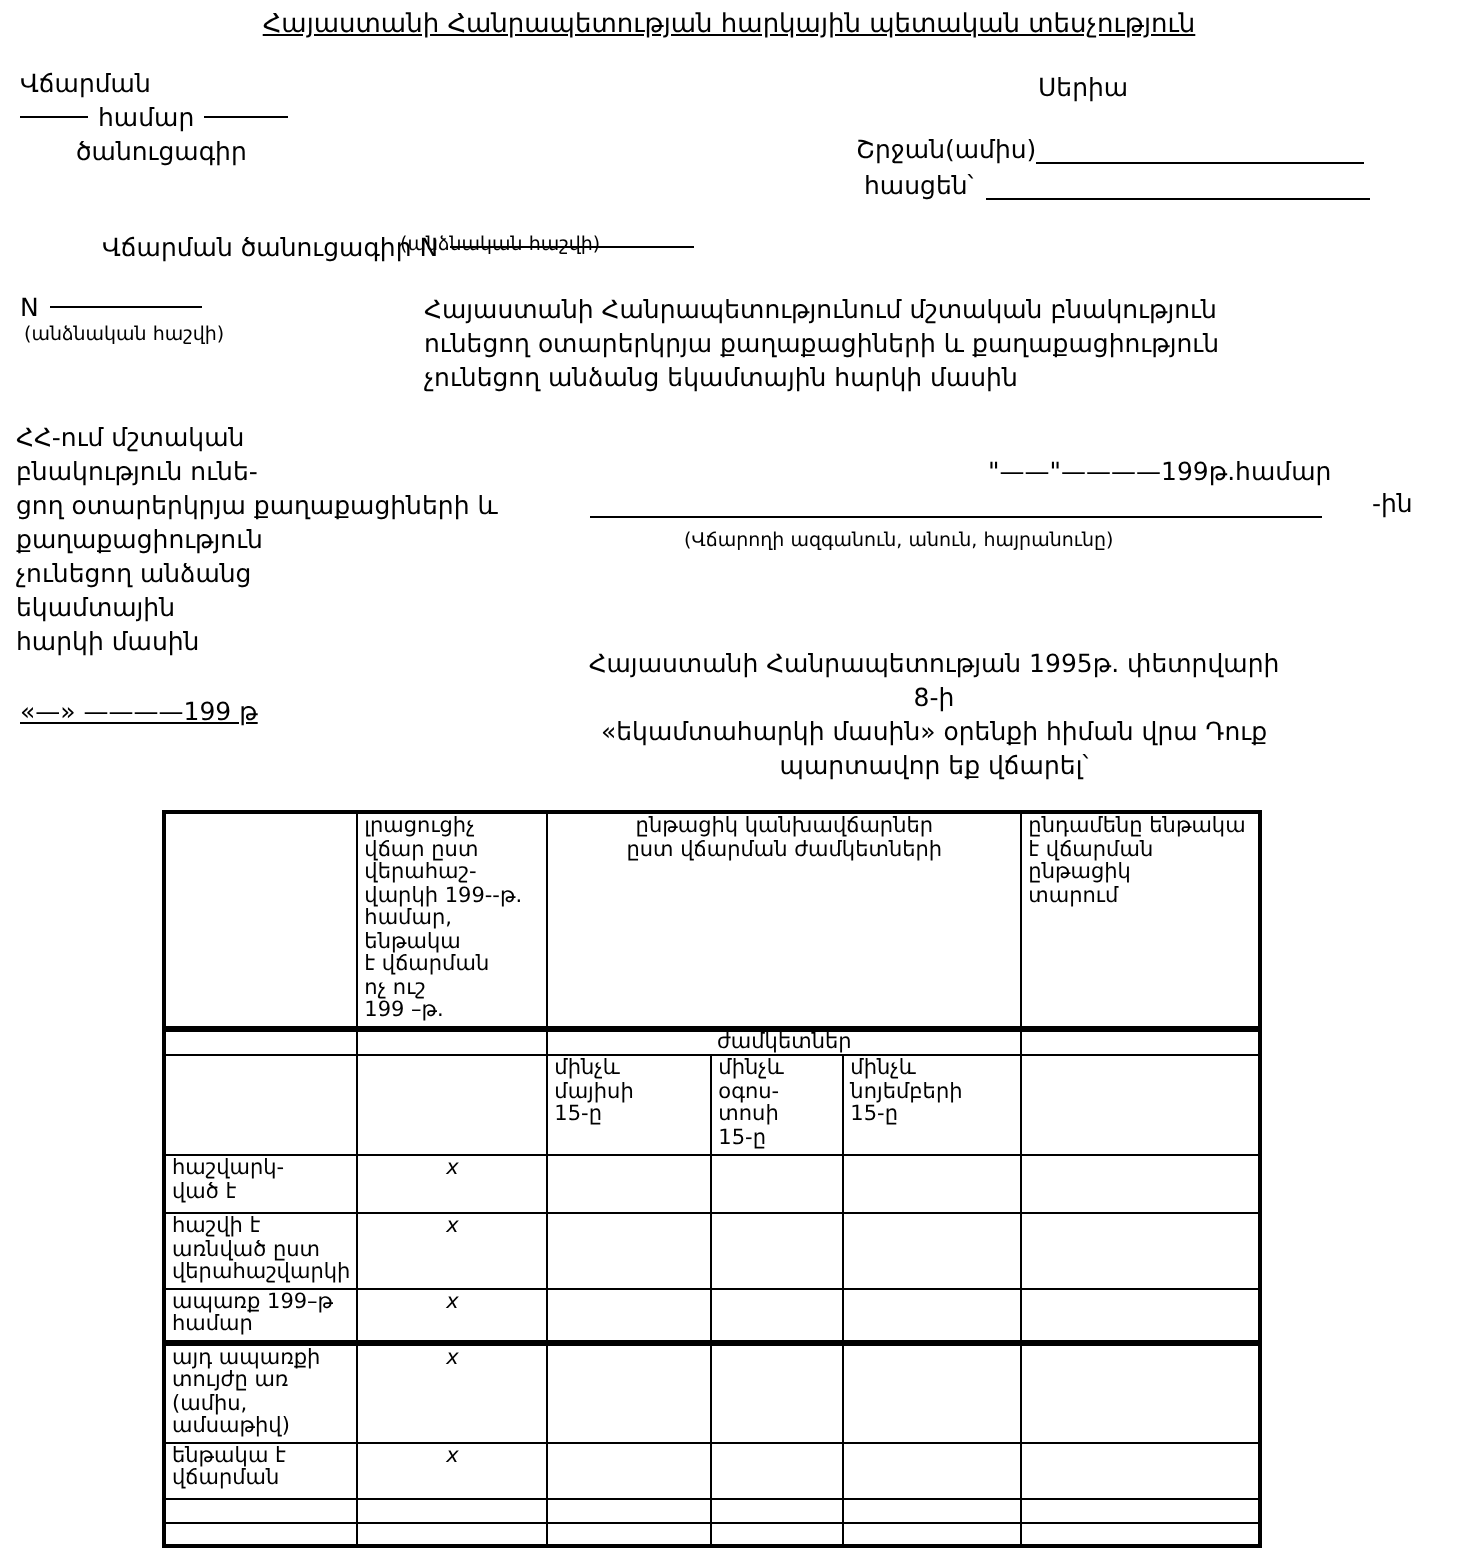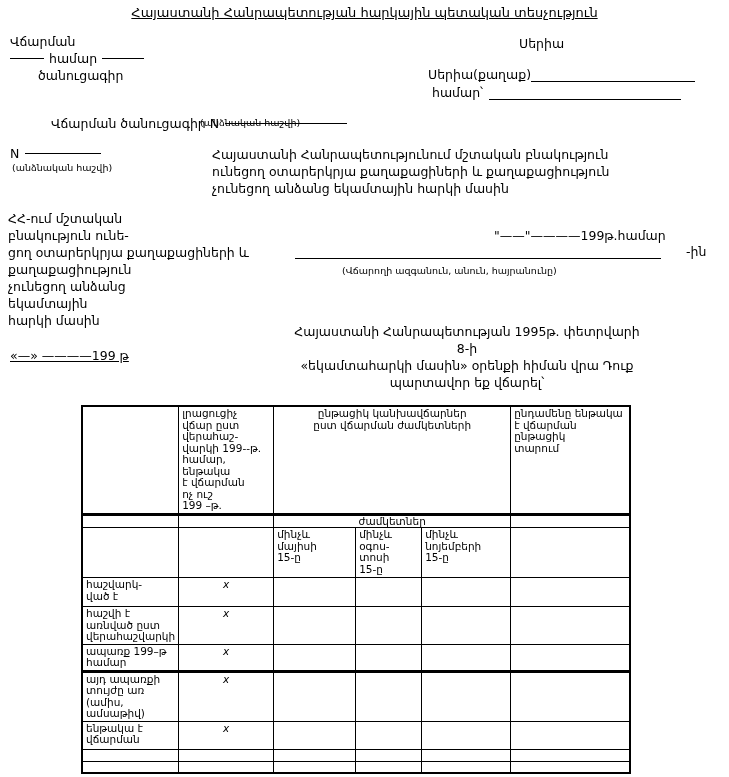--- a/index.html
+++ b/index.html
@@ -44,25 +44,25 @@
       <span class="dash" style="width:34px; margin-right:5px;"></span>
       <span>համար</span>
       <span class="dash" style="width:42px; margin-left:5px;"></span>
     </div>
     <div style="padding-left:28px;">ծանուցագիր</div>
   </div>
 
   <div class="abs" style="left:519px; top:36px;">Սերիա</div>
 
   <div class="abs flexend" style="left:428px; top:67px;">
-    <span>Սերիա(քաղաք)</span>
+    <span>Շրջան(ամիս)</span>
     <span class="uline" style="width:164px;"></span>
   </div>
   <div class="abs flexend" style="left:432px; top:85px;">
-    <span>համար՝</span>
+    <span>հասցեն՝</span>
     <span class="uline gap6" style="width:192px;"></span>
   </div>
 
   <div class="abs flexmid" style="left:10px; top:116px;margin-left:41px;">
     <span>Վճարման ծանուցագիր N</span>
     <span class="dash gap6" style="width:122px;"></span>
   </div>
   <div class="abs small" style="left:200px; top:117px;">(անձնական հաշվի)</div>
 
   <div class="abs flexmid" style="left:10px; top:146px;">

